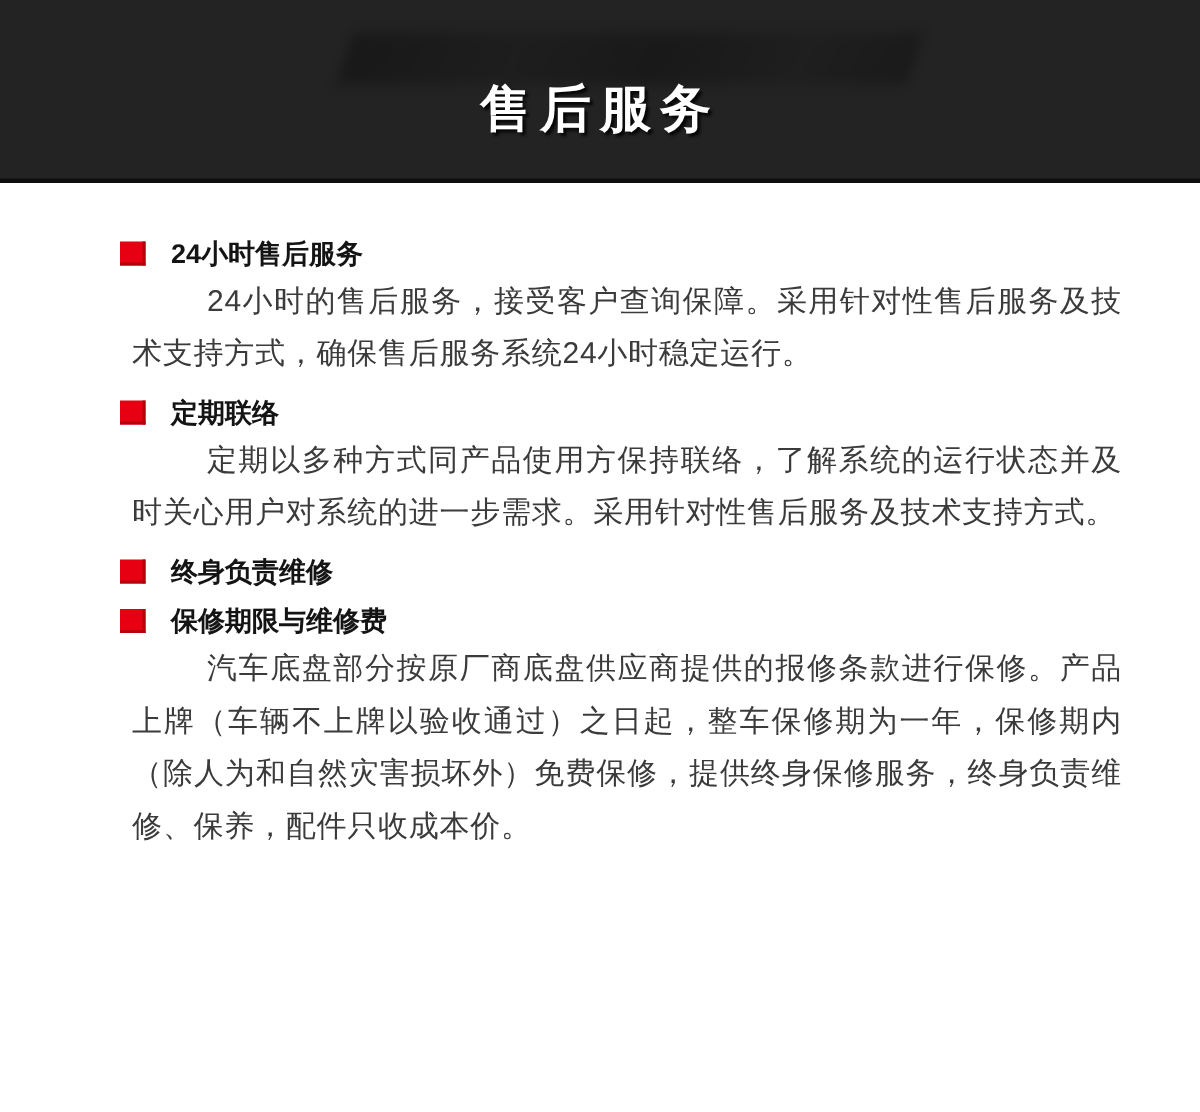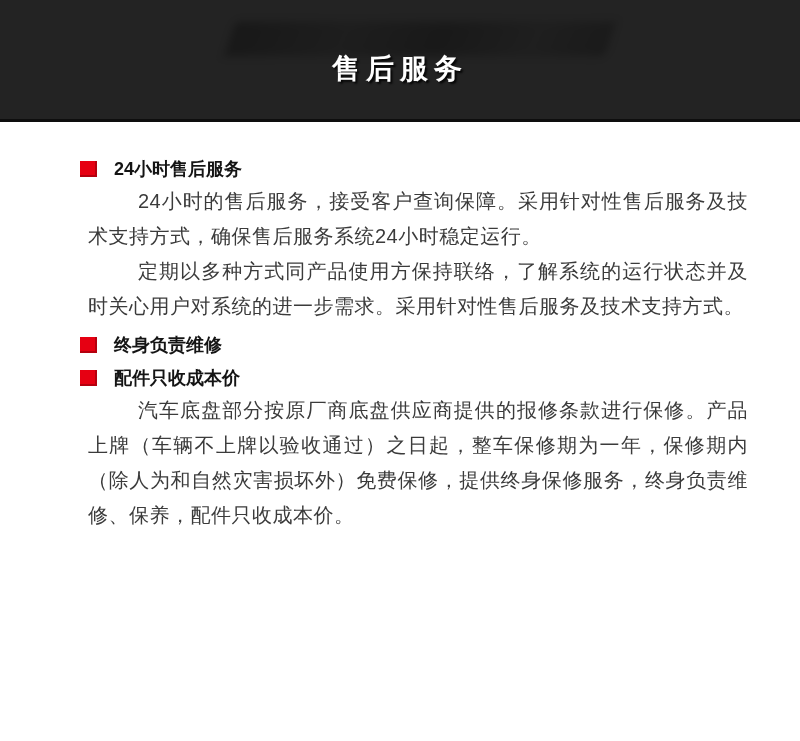--- a/index.html
+++ b/index.html
@@ -40,21 +40,21 @@
     transform: skewX(-18deg);
     opacity: 0.55;
   }
   .header-title {
     position: absolute;
     left: 0;
     right: 0;
     top: 50px;
     text-align: center;
     color: #ffffff;
-    font-size: 28px;
+    font-size: 34px;
     font-weight: bold;
     letter-spacing: 6px;
     text-shadow: 2px 2px 2px rgba(0,0,0,0.85);
     margin: 0;
   }
   
   .content {
     padding: 26px 52px 18px 88px;
   }
   .section { margin: 0; }
@@ -102,31 +102,35 @@
 
   <section class="section">
     <div class="section-heading">
       <span class="bullet"></span>
       <span class="heading-text">24小时售后服务</span>
     </div>
     <p>24小时的售后服务，接受客户查询保障。采用针对性售后服务及技术支持方式，确保售后服务系统24小时稳定运行。</p>
   </section>
 
   <section class="section">
+    <div class="section-heading">
+      <span class="bullet"></span>
+      <span class="heading-text">定期联络</span>
+    </div>
     <p>定期以多种方式同产品使用方保持联络，了解系统的运行状态并及时关心用户对系统的进一步需求。采用针对性售后服务及技术支持方式。</p>
   </section>
 
   <section class="section">
     <div class="section-heading">
       <span class="bullet"></span>
       <span class="heading-text">终身负责维修</span>
     </div>
   </section>
 
   <section class="section">
     <div class="section-heading">
       <span class="bullet"></span>
-      <span class="heading-text">配件只收成本价</span>
+      <span class="heading-text">保修期限与维修费</span>
     </div>
     <p>汽车底盘部分按原厂商底盘供应商提供的报修条款进行保修。产品上牌（车辆不上牌以验收通过）之日起，整车保修期为一年，保修期内（除人为和自然灾害损坏外）免费保修，提供终身保修服务，终身负责维修、保养，配件只收成本价。</p>
   </section>
 
 </main>
 
 </body></html>

